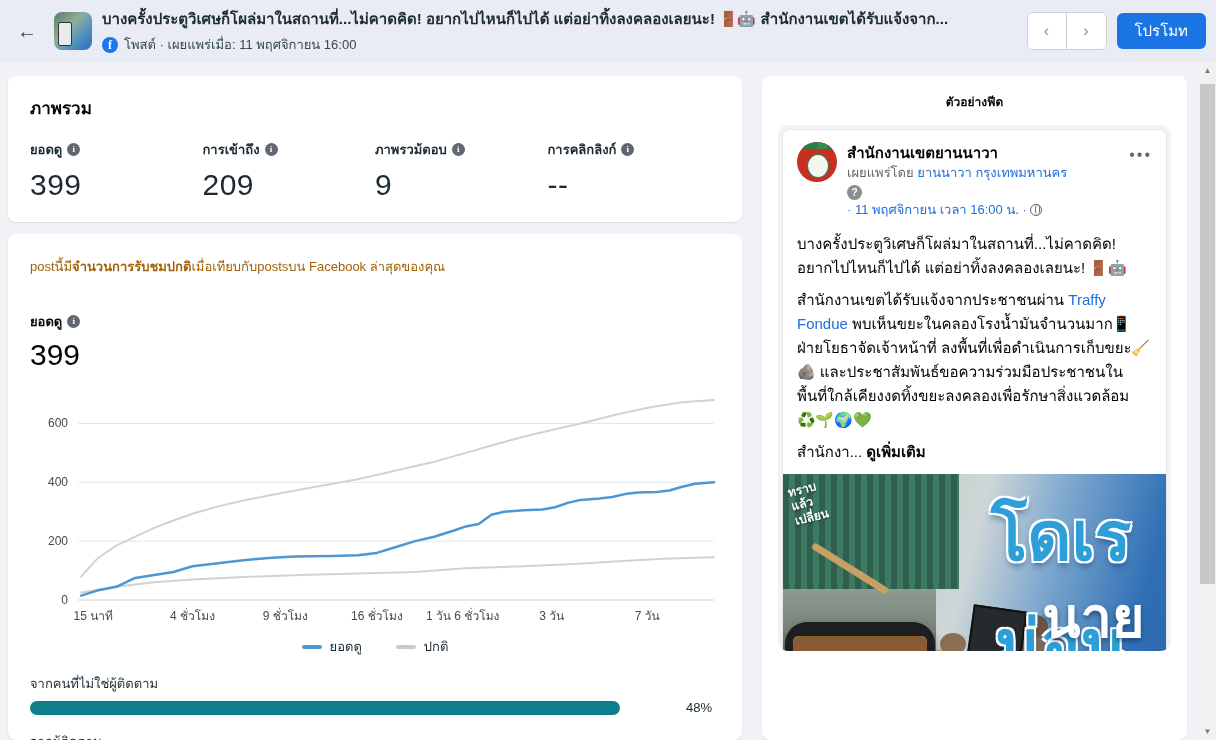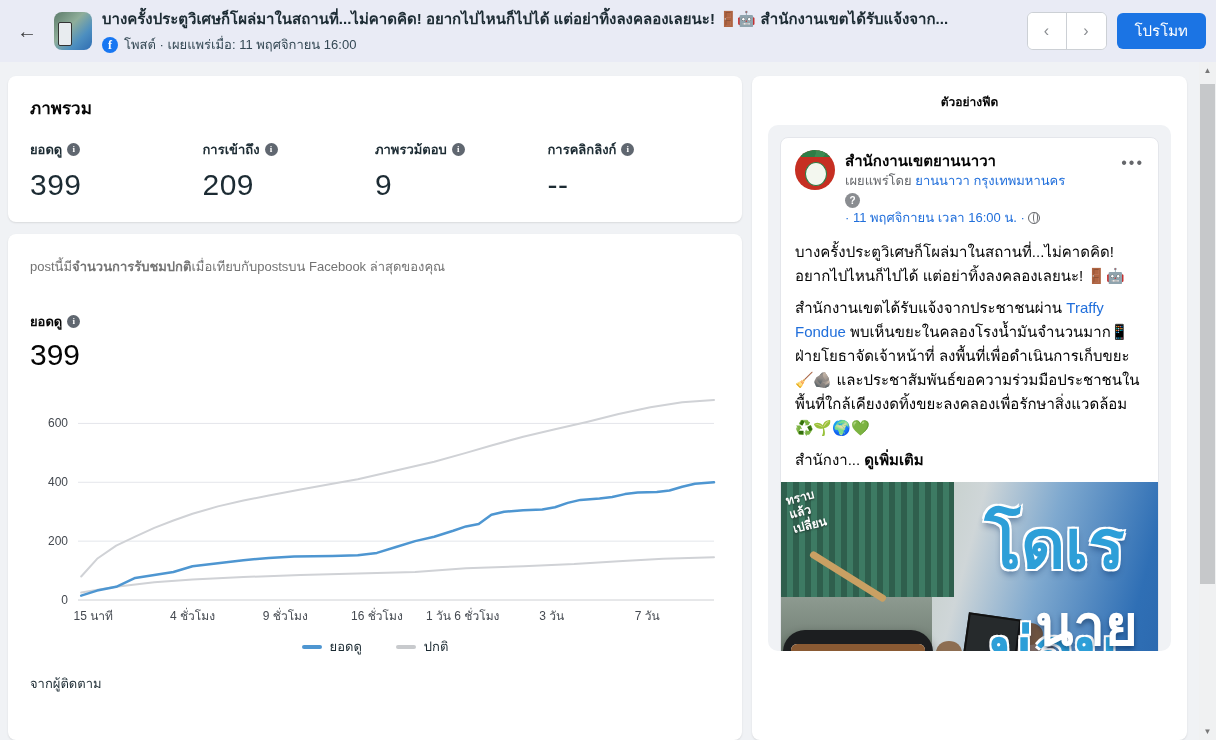--- a/index.html
+++ b/index.html
@@ -15,55 +15,55 @@
   .title-block { flex:1 1 auto; min-width:0; overflow:hidden; }
   .page-title { font-weight:bold; font-size:15px; color:#1c2b33; white-space:nowrap; overflow:hidden; text-overflow:ellipsis; }
   .page-sub { display:flex; align-items:center; gap:6px; font-size:13px; color:#344854; margin-top:3px; }
   .fb-badge { width:16px; height:16px; border-radius:50%; background:#1877f2; color:#fff; font-weight:bold; font-size:12px; line-height:16px; text-align:center; font-family:"Liberation Serif",serif; }
   .pager { display:flex; border:1px solid #ccd0d5; border-radius:6px; background:#fff; overflow:hidden; flex:0 0 auto; }
   .pager button { width:39px; height:36px; background:#fff; border:none; color:#8a8d91; font-size:16px; cursor:pointer; }
   .pager button:first-child { border-right:1px solid #ccd0d5; }
   .promote-btn { flex:0 0 auto; height:36px; padding:0 18px; background:#1b74e4; color:#fff; border:none; border-radius:6px; font-size:15px; cursor:pointer; }
 
   
-  .main { position:absolute; top:62px; left:0; right:17px; bottom:0; padding:14px 12px 0 8px; display:flex; gap:10px; }
+  .main { position:absolute; top:62px; left:0; right:17px; bottom:0; padding:14px 12px 0 8px; display:flex; gap:20px; }
   .col-left { width:734px; flex:0 0 auto; display:flex; flex-direction:column; gap:12px; }
   .panel { background:#fff; border-radius:8px; box-shadow:0 1px 2px rgba(0,0,0,.1); }
 
   
   .overview { padding:18px 22px 20px; }
   .overview h2 { font-size:17px; margin-bottom:18px; }
   .stats-row { display:flex; }
   .stat { width:180px; }
   .stat-label { font-size:13px; font-weight:bold; color:#1c2b33; display:flex; align-items:center; gap:5px; }
   .info-i { display:inline-block; width:13px; height:13px; border-radius:50%; background:#606770; color:#fff; font-size:9px; line-height:13px; text-align:center; font-family:"Liberation Serif",serif; font-weight:bold; }
   .stat-value { font-size:30px; color:#1c2b33; margin-top:8px; font-weight:400; letter-spacing:.5px; }
 
   
   .perf { padding:22px 22px 10px; flex:1 1 auto; overflow:hidden; }
-  .perf-desc { font-size:13px; color:#737373; }
+  .perf-desc { font-size:13px; color:#a16207; }
   .perf-desc b { font-weight:bold; }
   .perf-metric-label { margin-top:34px; font-size:13px; font-weight:bold; display:flex; align-items:center; gap:5px; }
   .perf-metric-value { font-size:30px; margin-top:6px; }
   .chart-wrap { margin-top:14px; }
   .chart-wrap svg { display:block; }
   .legend { display:flex; justify-content:center; gap:34px; margin-top:10px; font-size:13px; color:#1c2b33; }
   .legend-item { display:flex; align-items:center; gap:8px; }
   .legend-swatch { width:20px; height:4px; border-radius:2px; }
   .hbar-block { margin-top:16px; }
   .hbar-label { font-size:13px; color:#1c2b33; margin-bottom:6px; }
   .hbar-row { display:flex; align-items:center; gap:8px; }
   .hbar-track { flex:1 1 auto; height:14px; }
   .hbar-fill { height:14px; border-radius:7px; background:#0e7f8a; }
   .hbar-val { font-size:13px; color:#1c2b33; width:34px; flex:0 0 auto; }
 
   
   .feed-panel { flex:1 1 auto; padding:16px 16px 0; overflow:hidden; }
   .feed-panel h2 { font-size:12px; margin-bottom:14px;text-align:center; }
-  .feed-outer { background:#f0f2f5; border-radius:10px; padding:12px; height:526px; overflow:hidden; }
+  .feed-outer { background:#f0f2f5; border-radius:10px; padding:4px; height:526px; overflow:hidden; }
   .feed-card { background:#fff; border-radius:8px; border:1px solid #e4e6eb; overflow:hidden; }
   .card-head { display:flex; padding:12px 14px 4px; gap:10px; position:relative; }
   .avatar { width:40px; height:40px; border-radius:50%; background:#c62f22; position:relative; flex:0 0 auto; overflow:hidden; }
   .avatar::before { content:""; position:absolute; left:10px; top:12px; width:20px; height:22px; background:#f3f7ef; border-radius:50%; border:1px solid #2e7d46; }
   .avatar::after { content:""; position:absolute; left:2px; top:-2px; right:2px; height:9px; background:radial-gradient(circle at 30% 50%, #2e7d46 30%, transparent 32%), radial-gradient(circle at 60% 40%, #3c8a52 30%, transparent 32%), radial-gradient(circle at 85% 60%, #2e7d46 30%, transparent 32%); }
   .head-lines { font-size:13px; color:#65676b; line-height:1.45; }
   .card-page-name { font-size:15px; font-weight:bold; color:#050505; }
   .blue-link { color:#216fdb; }
   .q-badge { display:inline-block; width:15px; height:15px; border-radius:50%; background:#8a8d91; color:#fff; font-size:10px; line-height:15px; text-align:center; font-weight:bold; }
   .globe-ic { display:inline-block; width:12px; height:12px; border-radius:50%; border:1px solid #65676b; position:relative; top:2px; }
@@ -203,20 +203,29 @@
             <span>ยอดดู</span>
           </div>
           <div class="legend-item">
             <span class="legend-swatch" style="background: rgb(200, 202, 205);"></span>
             <span>ปกติ</span>
           </div>
         </div>
 
       <div id="hbars">
           <div class="hbar-block">
+            <div class="hbar-label">จากคนที่ไม่ใช่ผู้ติดตาม</div>
+            <div class="hbar-row">
+              <div class="hbar-track">
+                <div class="hbar-fill" style="width: 91%; background: rgb(14, 127, 138);"></div>
+              </div>
+              <div class="hbar-val">48%</div>
+            </div>
+          </div>
+          <div class="hbar-block">
             <div class="hbar-label">จากผู้ติดตาม</div>
           </div>
         </div>
     </div>
   </div>
 
   <div class="panel feed-panel">
     <h2>ตัวอย่างฟีด</h2>
     <div class="feed-outer">
       <div class="feed-card">

